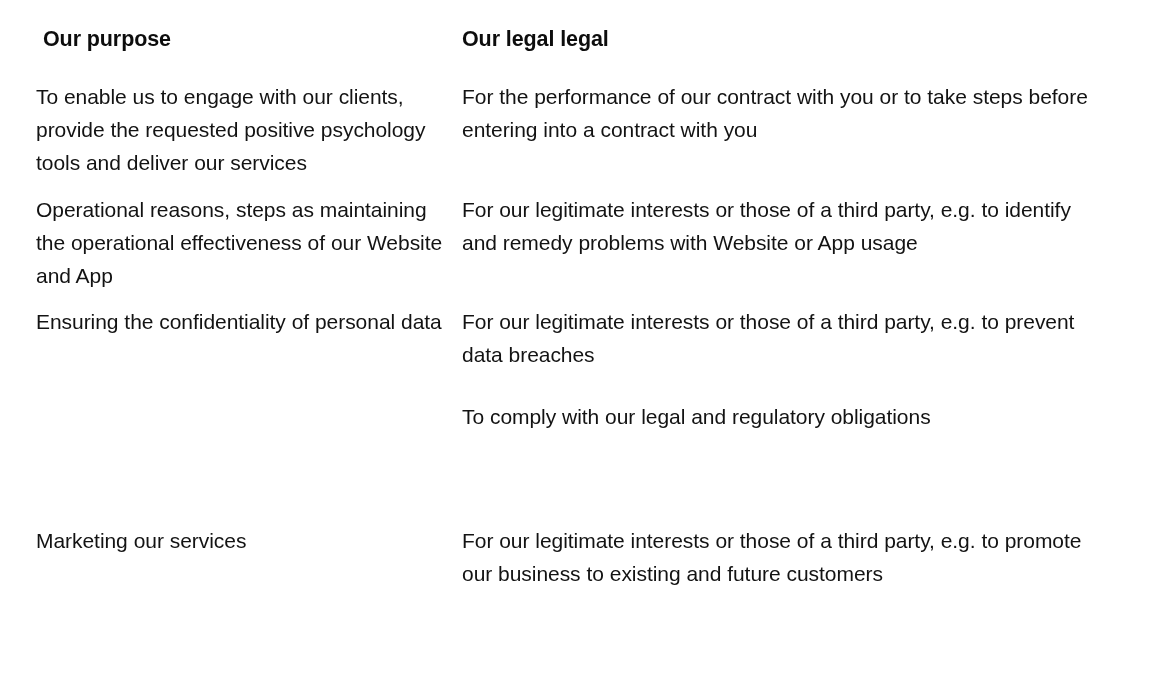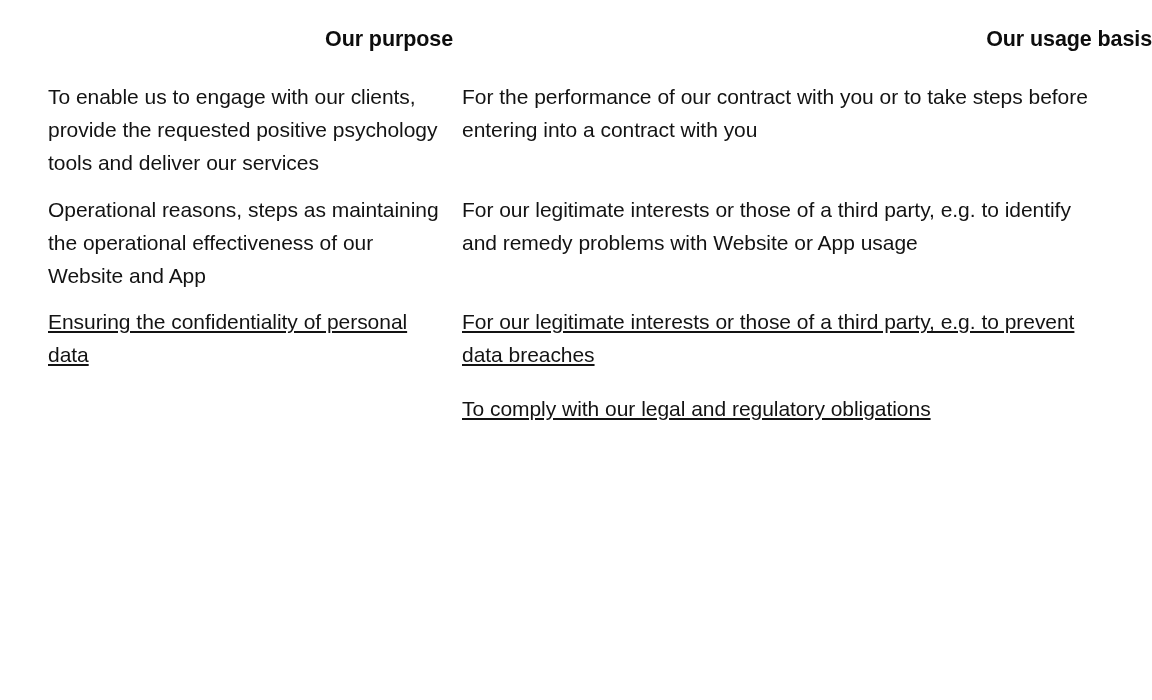--- a/index.html
+++ b/index.html
@@ -49,49 +49,48 @@
   .hdr-row th {
     height: 56px;
     padding-top: 24px;
   }
   .hdr-cell-inner {
     font-size: 21.5px;
     font-weight: bold;
     line-height: 30px;
     letter-spacing: -0.1px;
     color: #0d0d0d;
-    text-align: right;
   }
   .hdr-row th.col-purpose .hdr-cell-inner { padding-left: 43px; }
   .hdr-row th.col-basis   .hdr-cell-inner { padding-left: 9px; }
 
   
   .body-row td {
     padding-bottom: 0;
   }
   .cell-text {
     font-size: 21px;
     line-height: 33.2px;
     letter-spacing: -0.05px;
     color: #131313;
     word-spacing: 0.1px;
   }
-  td.col-purpose .cell-text { padding-left: 48px; padding-right: 0; }
+  td.col-purpose .cell-text { padding-left: 36px; padding-right: 0; }
   td.col-basis   .cell-text { padding-left: 9px;  padding-right: 45px; }
 
   .cell-text p {
     margin: 0;
   }
   .cell-text p + p {
-    margin-top: 20px;
+    margin-top: 28px;
   }
 
   
   .row-gap-sm td > .cell-text { padding-bottom: 13px; }
-  .row-gap-md td > .cell-text { padding-bottom: 15px; text-decoration: underline; }
+  .row-gap-md td > .cell-text { padding-bottom: 15px; }
 
   
   .spacer-row td {
     height: 76px;
   }
   .spacer-cell {
     height: 76px;
     font-size: 21px;
     line-height: 33.2px;
   }
@@ -106,21 +105,21 @@
       <col class="c-purpose">
       <col class="c-basis">
     </colgroup>
 
     <thead>
       <tr class="hdr-row">
         <th class="col-purpose">
           <div class="hdr-cell-inner">Our purpose</div>
         </th>
         <th class="col-basis">
-          <div class="hdr-cell-inner">Our usage basis</div>
+          <div class="hdr-cell-inner">Our legal legal</div>
         </th>
       </tr>
     </thead>
 
     <tbody>
 
       <tr class="body-row row-gap-sm">
         <td class="col-purpose">
           <div class="cell-text">
             <p>To enable us to engage with our clients, provide the requested positive psychology tools and deliver our services</p>
@@ -162,17 +161,29 @@
 
       <tr class="spacer-row">
         <td class="col-purpose">
           <div class="spacer-cell">&nbsp;</div>
         </td>
         <td class="col-basis">
           <div class="spacer-cell">&nbsp;</div>
         </td>
       </tr>
 
+      <tr class="body-row">
+        <td class="col-purpose">
+          <div class="cell-text">
+            <p>Marketing our services</p>
+          </div>
+        </td>
+        <td class="col-basis">
+          <div class="cell-text">
+            <p>For our legitimate interests or those of a third party, e.g. to promote our business to existing and future customers</p>
+          </div>
+        </td>
+      </tr>
 
     </tbody>
   </table>
 
 </div>
 
 </body></html>

